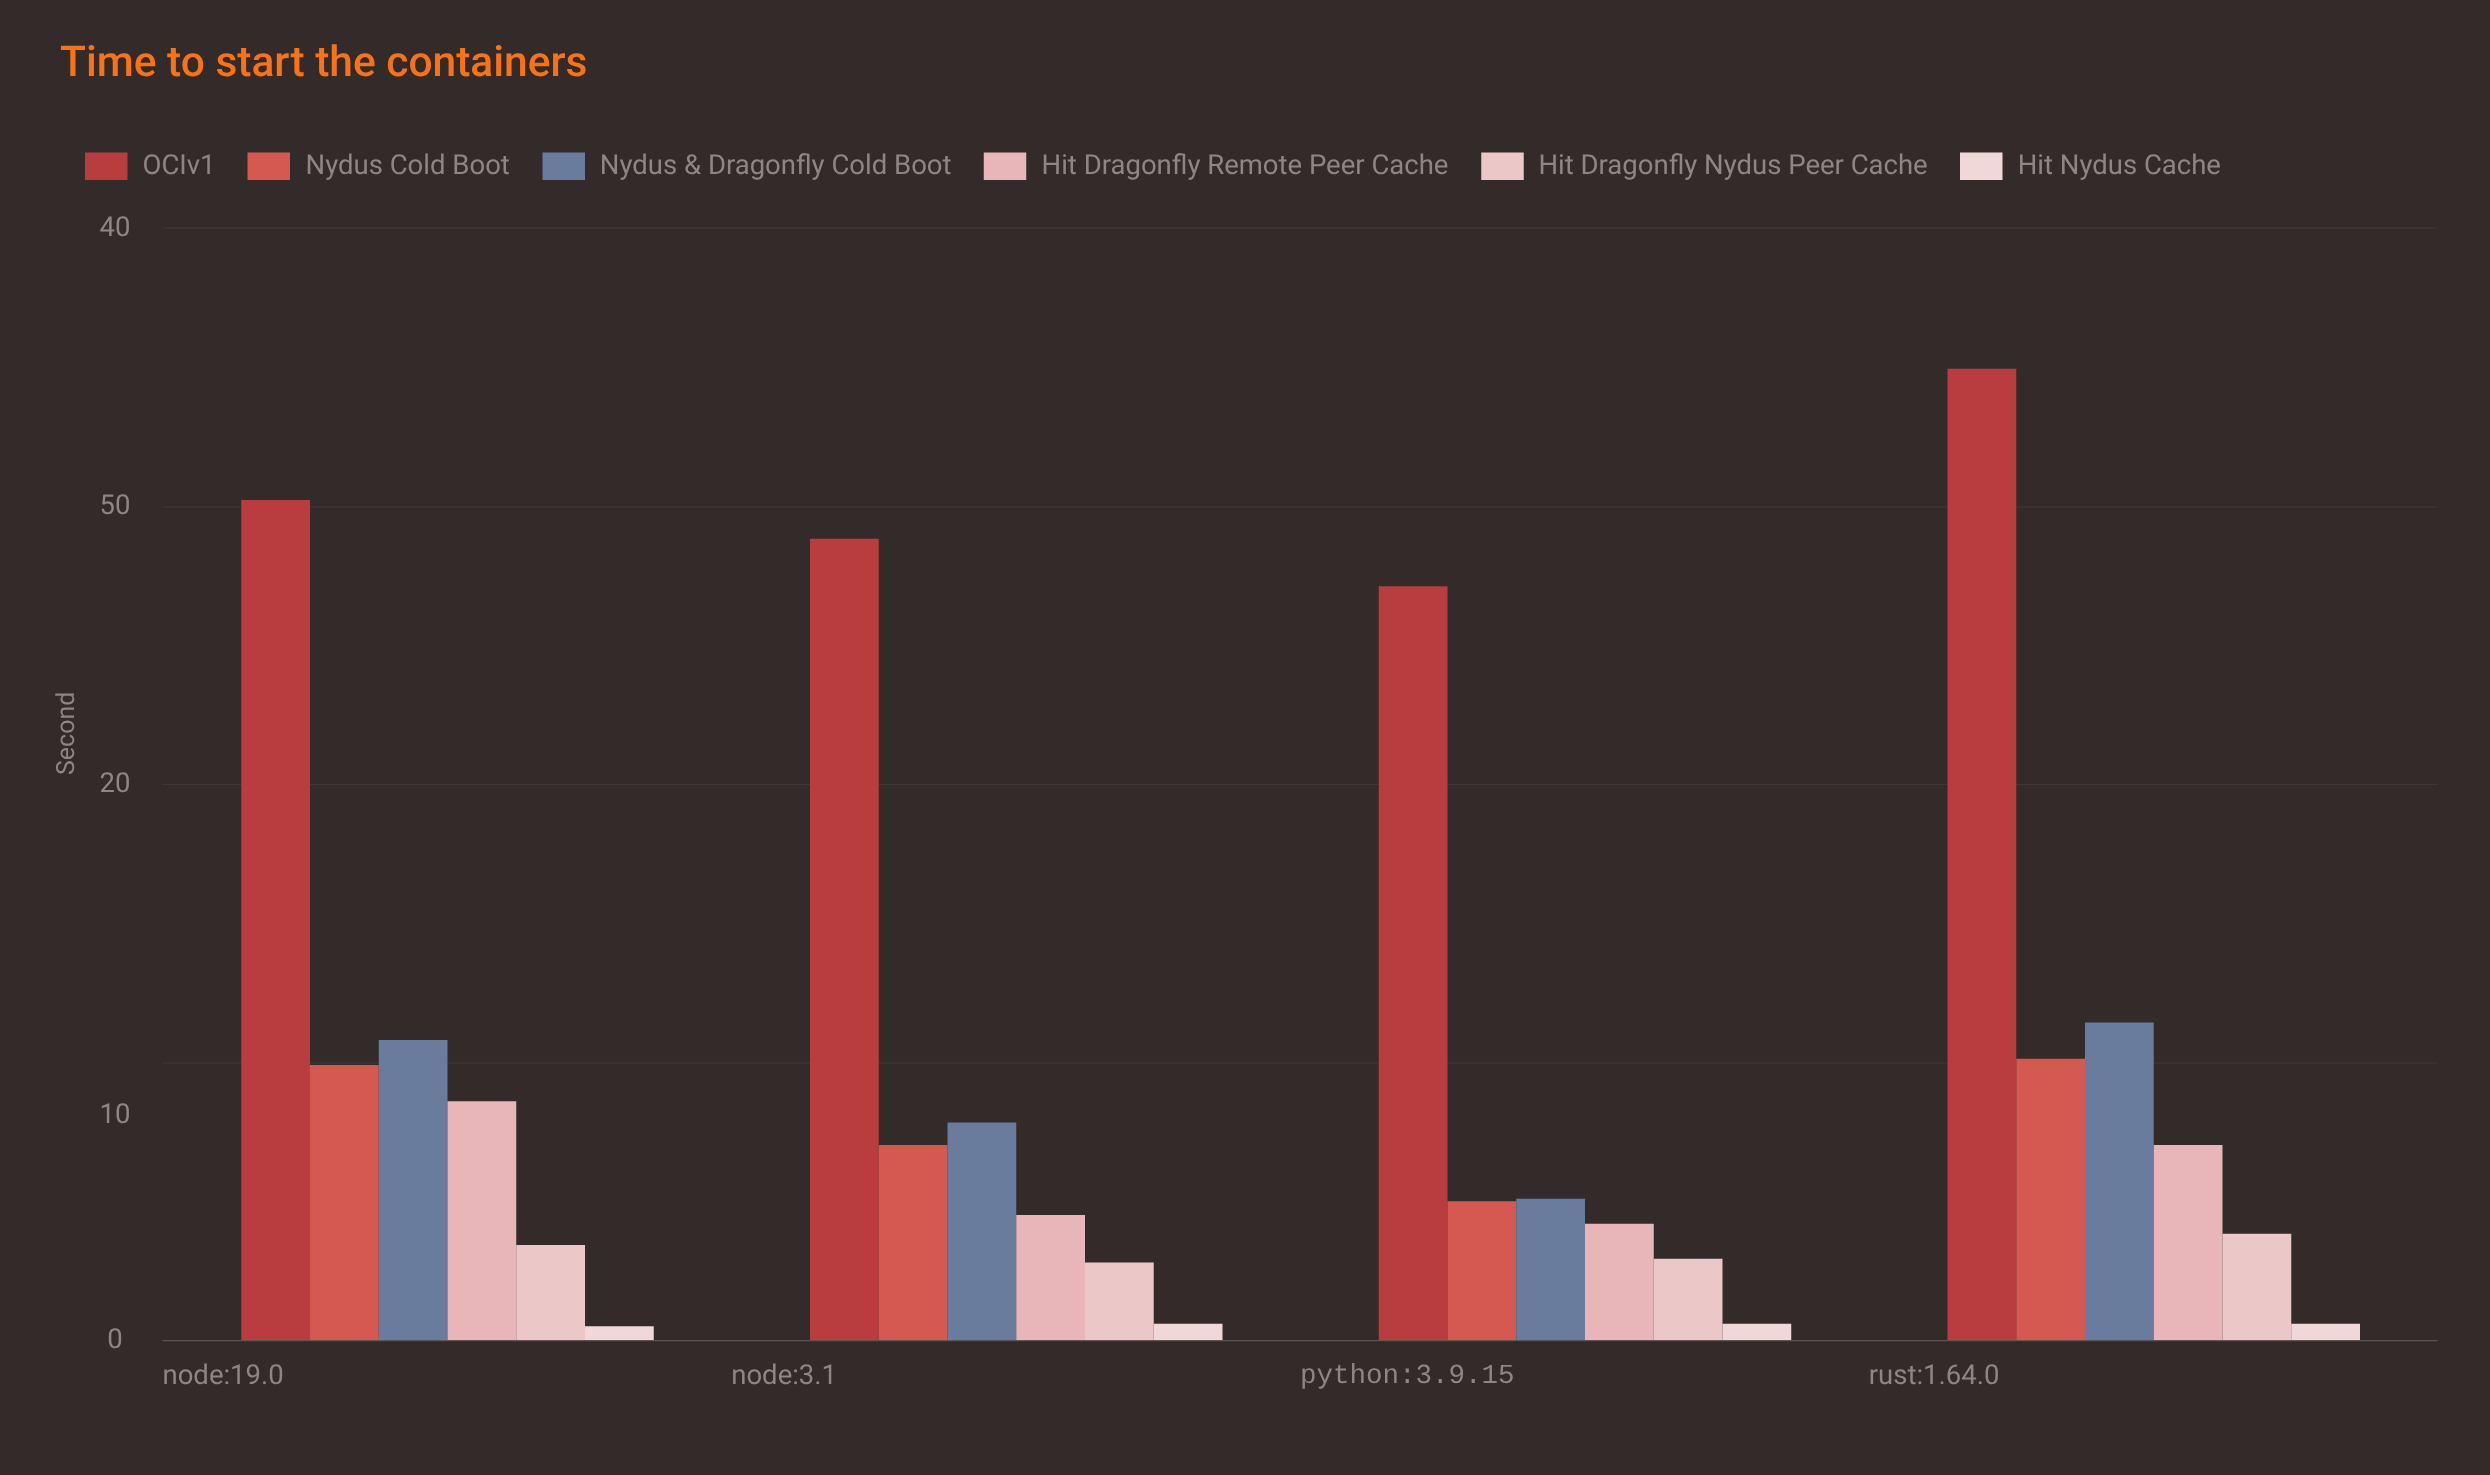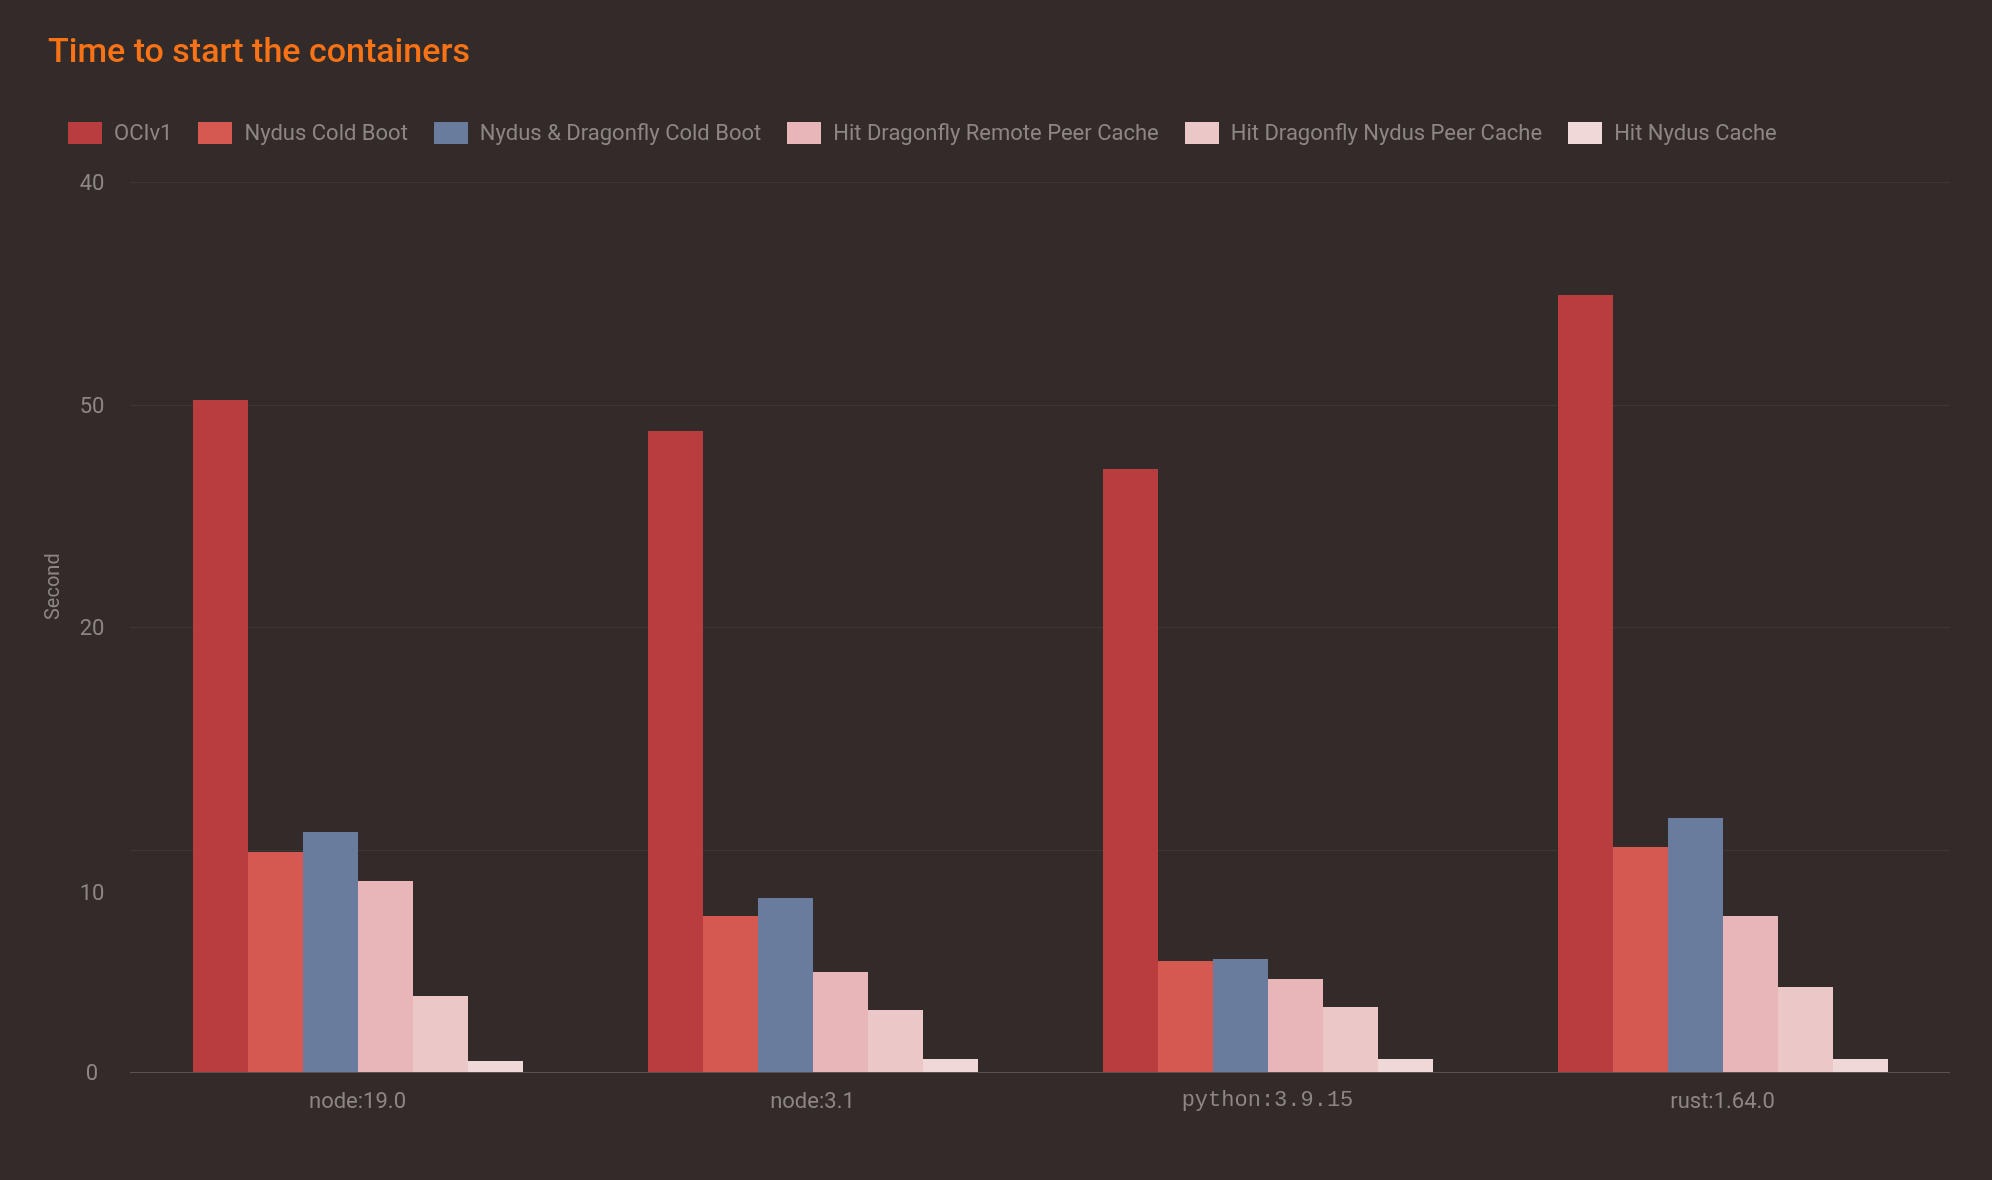--- a/index.html
+++ b/index.html
@@ -100,21 +100,21 @@
     display: flex;
     align-items: flex-end;
   }
   .bar {
     width: 55px;
   }
   .group .xlabel {
     position: absolute;
     top: 100%;
     width: 100%;
-    text-align: center;
+    text-align: left;
     font-size: 22px;
     color: #8d8683;
     padding-top: 16px;
   }
 </style>
 </head>
 <body>
 
 <div class="chart-container">
 

